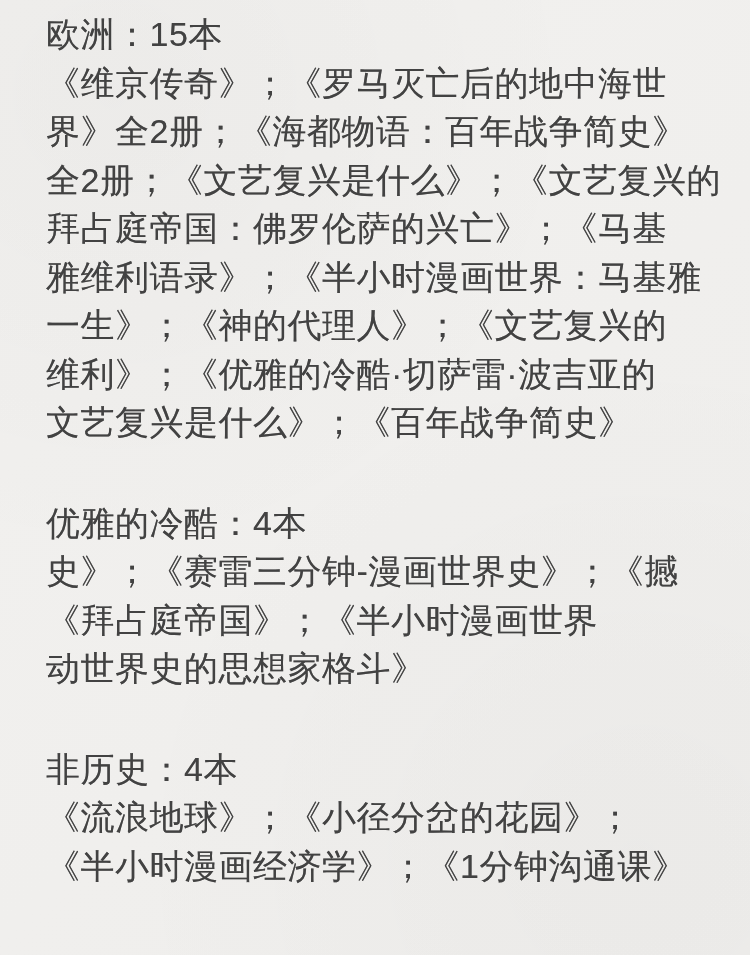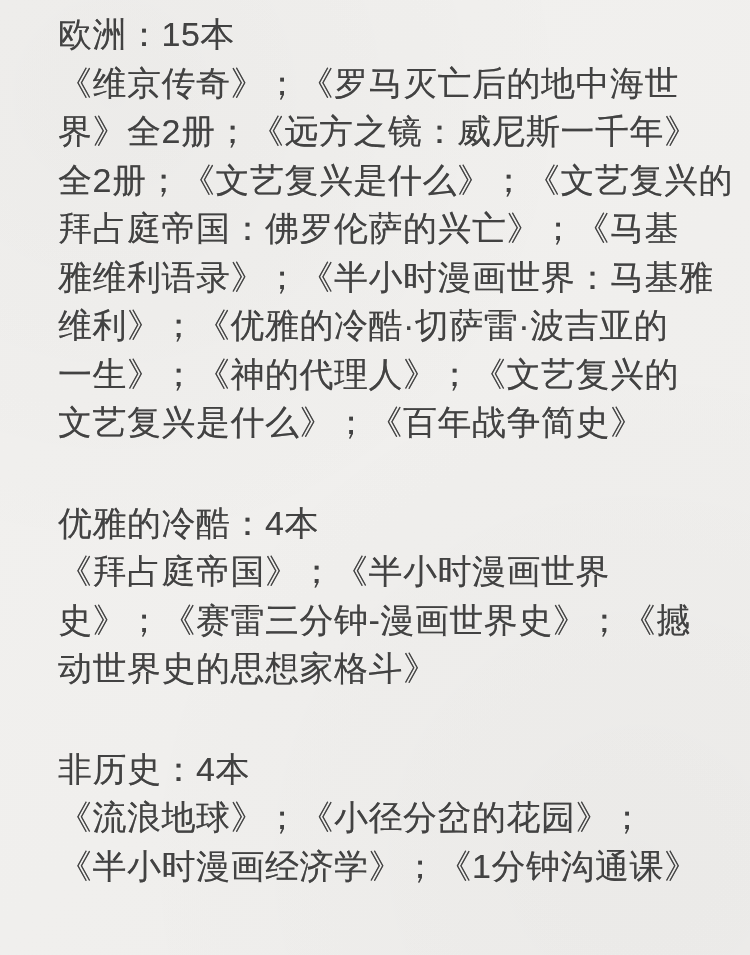--- a/index.html
+++ b/index.html
@@ -18,21 +18,21 @@
       linear-gradient(135deg, #f2f1ef 0%, #f0efed 55%, #efeeec 100%);
   }
   .page {
     box-sizing: border-box;
     width: 750px;
     height: 955px;
     padding: 10px 30px 0 46px;
     color: #424242;
   }
   .section {
-    margin: 0 0 52px 12px;
+    margin: 0 0 52px 0;
   }
   .line {
     font-size: 34px;
     line-height: 48.5px;
     letter-spacing: 0.5px;
     white-space: pre;
     color: #424242;
     
     text-shadow: 0 0 0.6px rgba(66,66,66,0.55);
   }
@@ -41,33 +41,33 @@
   }
 </style>
 </head>
 <body>
 
 <div class="page">
 
   <div class="section">
     <div class="line header">欧洲：15本</div>
     <div class="line">《维京传奇》；《罗马灭亡后的地中海世</div>
-    <div class="line">界》全2册；《远方之镜：威尼斯一千年》</div>
+    <div class="line">界》全2册；《海都物语：百年战争简史》</div>
     <div class="line">全2册；《文艺复兴是什么》；《文艺复兴的</div>
     <div class="line">拜占庭帝国：佛罗伦萨的兴亡》；《马基</div>
     <div class="line">雅维利语录》；《半小时漫画世界：马基雅</div>
+    <div class="line">一生》；《神的代理人》；《文艺复兴的</div>
     <div class="line">维利》；《优雅的冷酷·切萨雷·波吉亚的</div>
-    <div class="line">一生》；《神的代理人》；《文艺复兴的</div>
     <div class="line">文艺复兴是什么》；《百年战争简史》</div>
   </div>
 
   <div class="section">
     <div class="line header">优雅的冷酷：4本</div>
+    <div class="line">史》；《赛雷三分钟-漫画世界史》；《撼</div>
     <div class="line">《拜占庭帝国》；《半小时漫画世界</div>
-    <div class="line">史》；《赛雷三分钟-漫画世界史》；《撼</div>
     <div class="line">动世界史的思想家格斗》</div>
   </div>
 
   <div class="section">
     <div class="line header">非历史：4本</div>
     <div class="line">《流浪地球》；《小径分岔的花园》；</div>
     <div class="line">《半小时漫画经济学》；《1分钟沟通课》</div>
   </div>
 
 </div>

